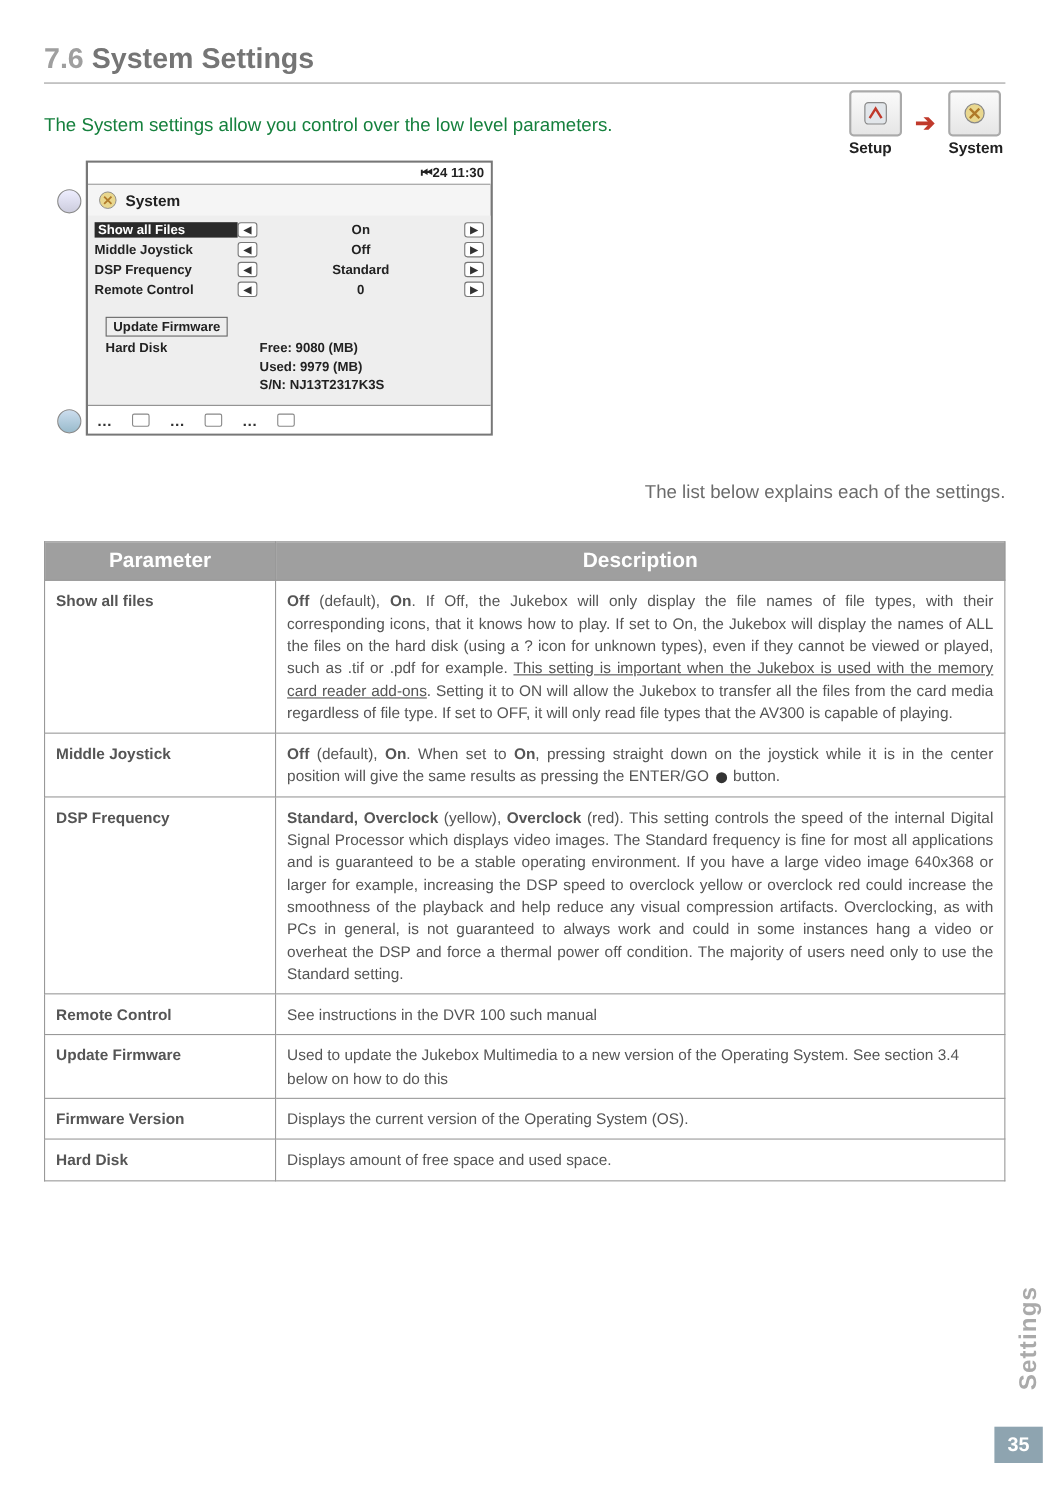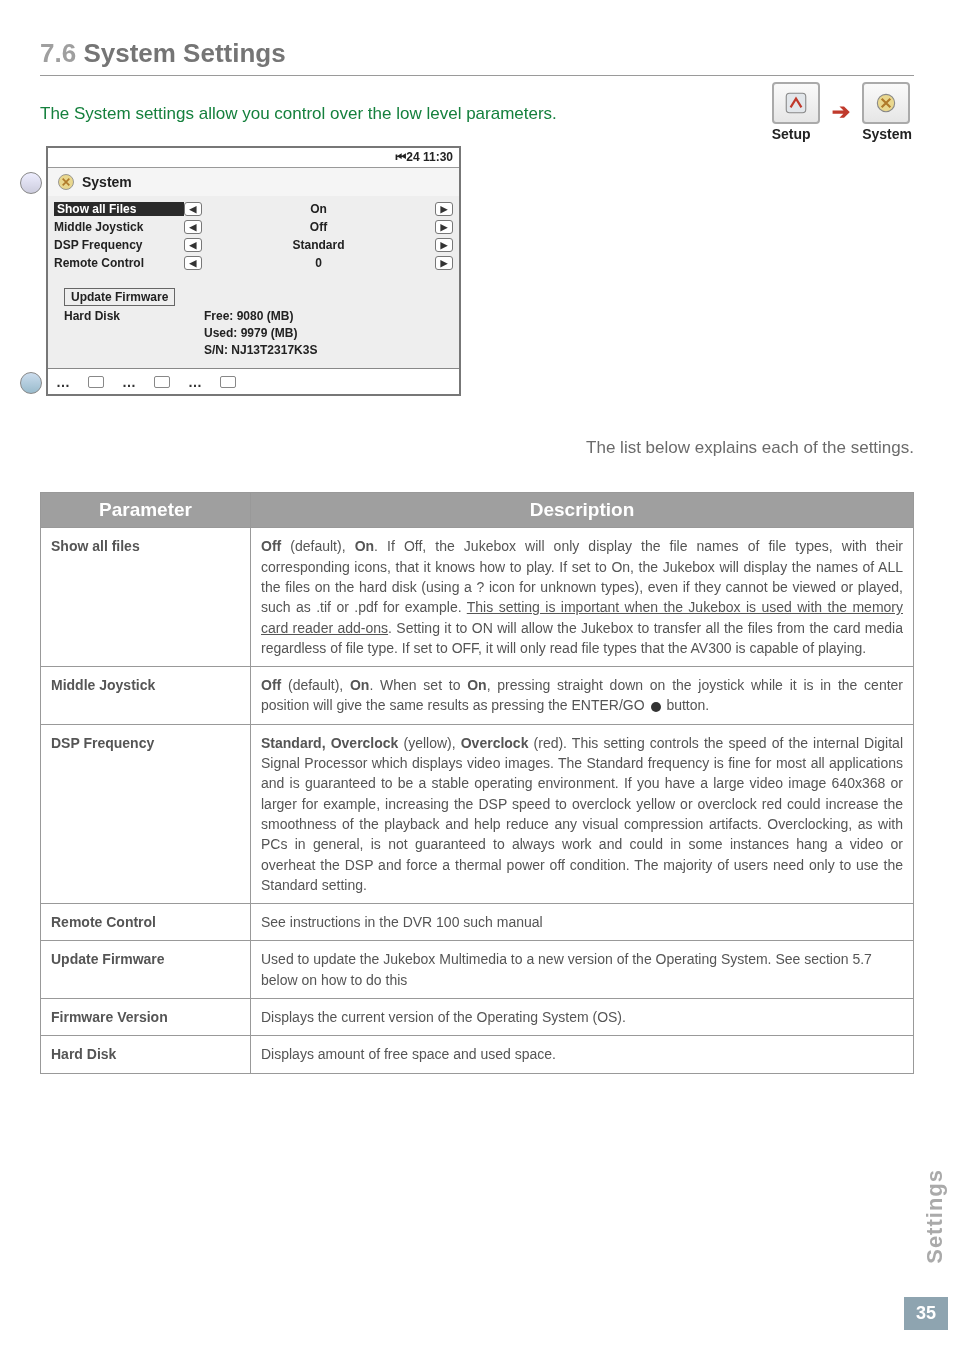--- a/index.html
+++ b/index.html
@@ -13,21 +13,21 @@
 
   
   .nav-icons { position: absolute; top: 82px; right: 42px; display: flex; align-items: center; gap: 12px; }
   .nav-box { width: 48px; height: 42px; border: 2px solid #aaa; border-radius: 4px; background: linear-gradient(#fafafa,#e6e6e6); display:flex; align-items:center; justify-content:center;}
   .nav-label { font-size: 14px; color: #222; font-weight: bold; text-align:center; margin-top:2px;}
   .nav-col { display:flex; flex-direction:column; align-items:flex-start;}
   .arrow-right { font-size: 22px; color: #c0392b; font-weight:bold; }
 
   
   .device-wrap { margin: 0 0 42px 6px; }
-  .device { width: 415px; border: 2px solid #777; background:#f5f5f5; font-family: Verdana, sans-serif; position:relative;}
+  .device { width: 370px; border: 2px solid #777; background:#f5f5f5; font-family: Verdana, sans-serif; position:relative;margin-left:32px;}
   .device-statusbar { height: 20px; background:#fff; text-align:right; font-size:12px; font-weight:bold; color:#222; padding:2px 6px 0 0; border-bottom:1px solid #999;}
   .device-header { display:flex; align-items:center; gap:6px; padding:4px 8px; font-weight:bold; font-size:14px; color:#222;}
   .device-body { background:#eee; padding: 4px 6px 10px 6px; font-size:12px; color:#222; font-weight:bold;}
   .dev-row { display:flex; align-items:center; height:18px;}
   .dev-label { flex: 0 0 130px; }
   .dev-label.hl { background:#2a2a2a; color:#fff; padding:0 3px;}
   .dev-arrow { width:18px; height:14px; border:1.5px solid #777; border-radius:3px; background:#fff; display:inline-flex; align-items:center; justify-content:center; font-size:9px; color:#333; }
   .dev-val { flex:1; text-align:center; }
   .dev-arrow.r { margin-left:auto;}
   .dev-sep { height:10px;}
@@ -182,21 +182,21 @@
         </td>
       </tr>
 
       <tr>
         <td class="pname">Remote Control</td>
         <td>See instructions in the DVR 100 such manual</td>
       </tr>
 
       <tr>
         <td class="pname">Update Firmware</td>
-        <td>Used to update the Jukebox Multimedia to a new version of the Operating System. See section 5.7 below on how to do this</td>
+        <td>Used to update the Jukebox Multimedia to a new version of the Operating System. See section 3.4 below on how to do this</td>
       </tr>
 
       <tr>
         <td class="pname">Firmware Version</td>
         <td>Displays the current version of the Operating System (OS).</td>
       </tr>
 
       <tr>
         <td class="pname">Hard Disk</td>
         <td>Displays amount of free space and used space.</td>

